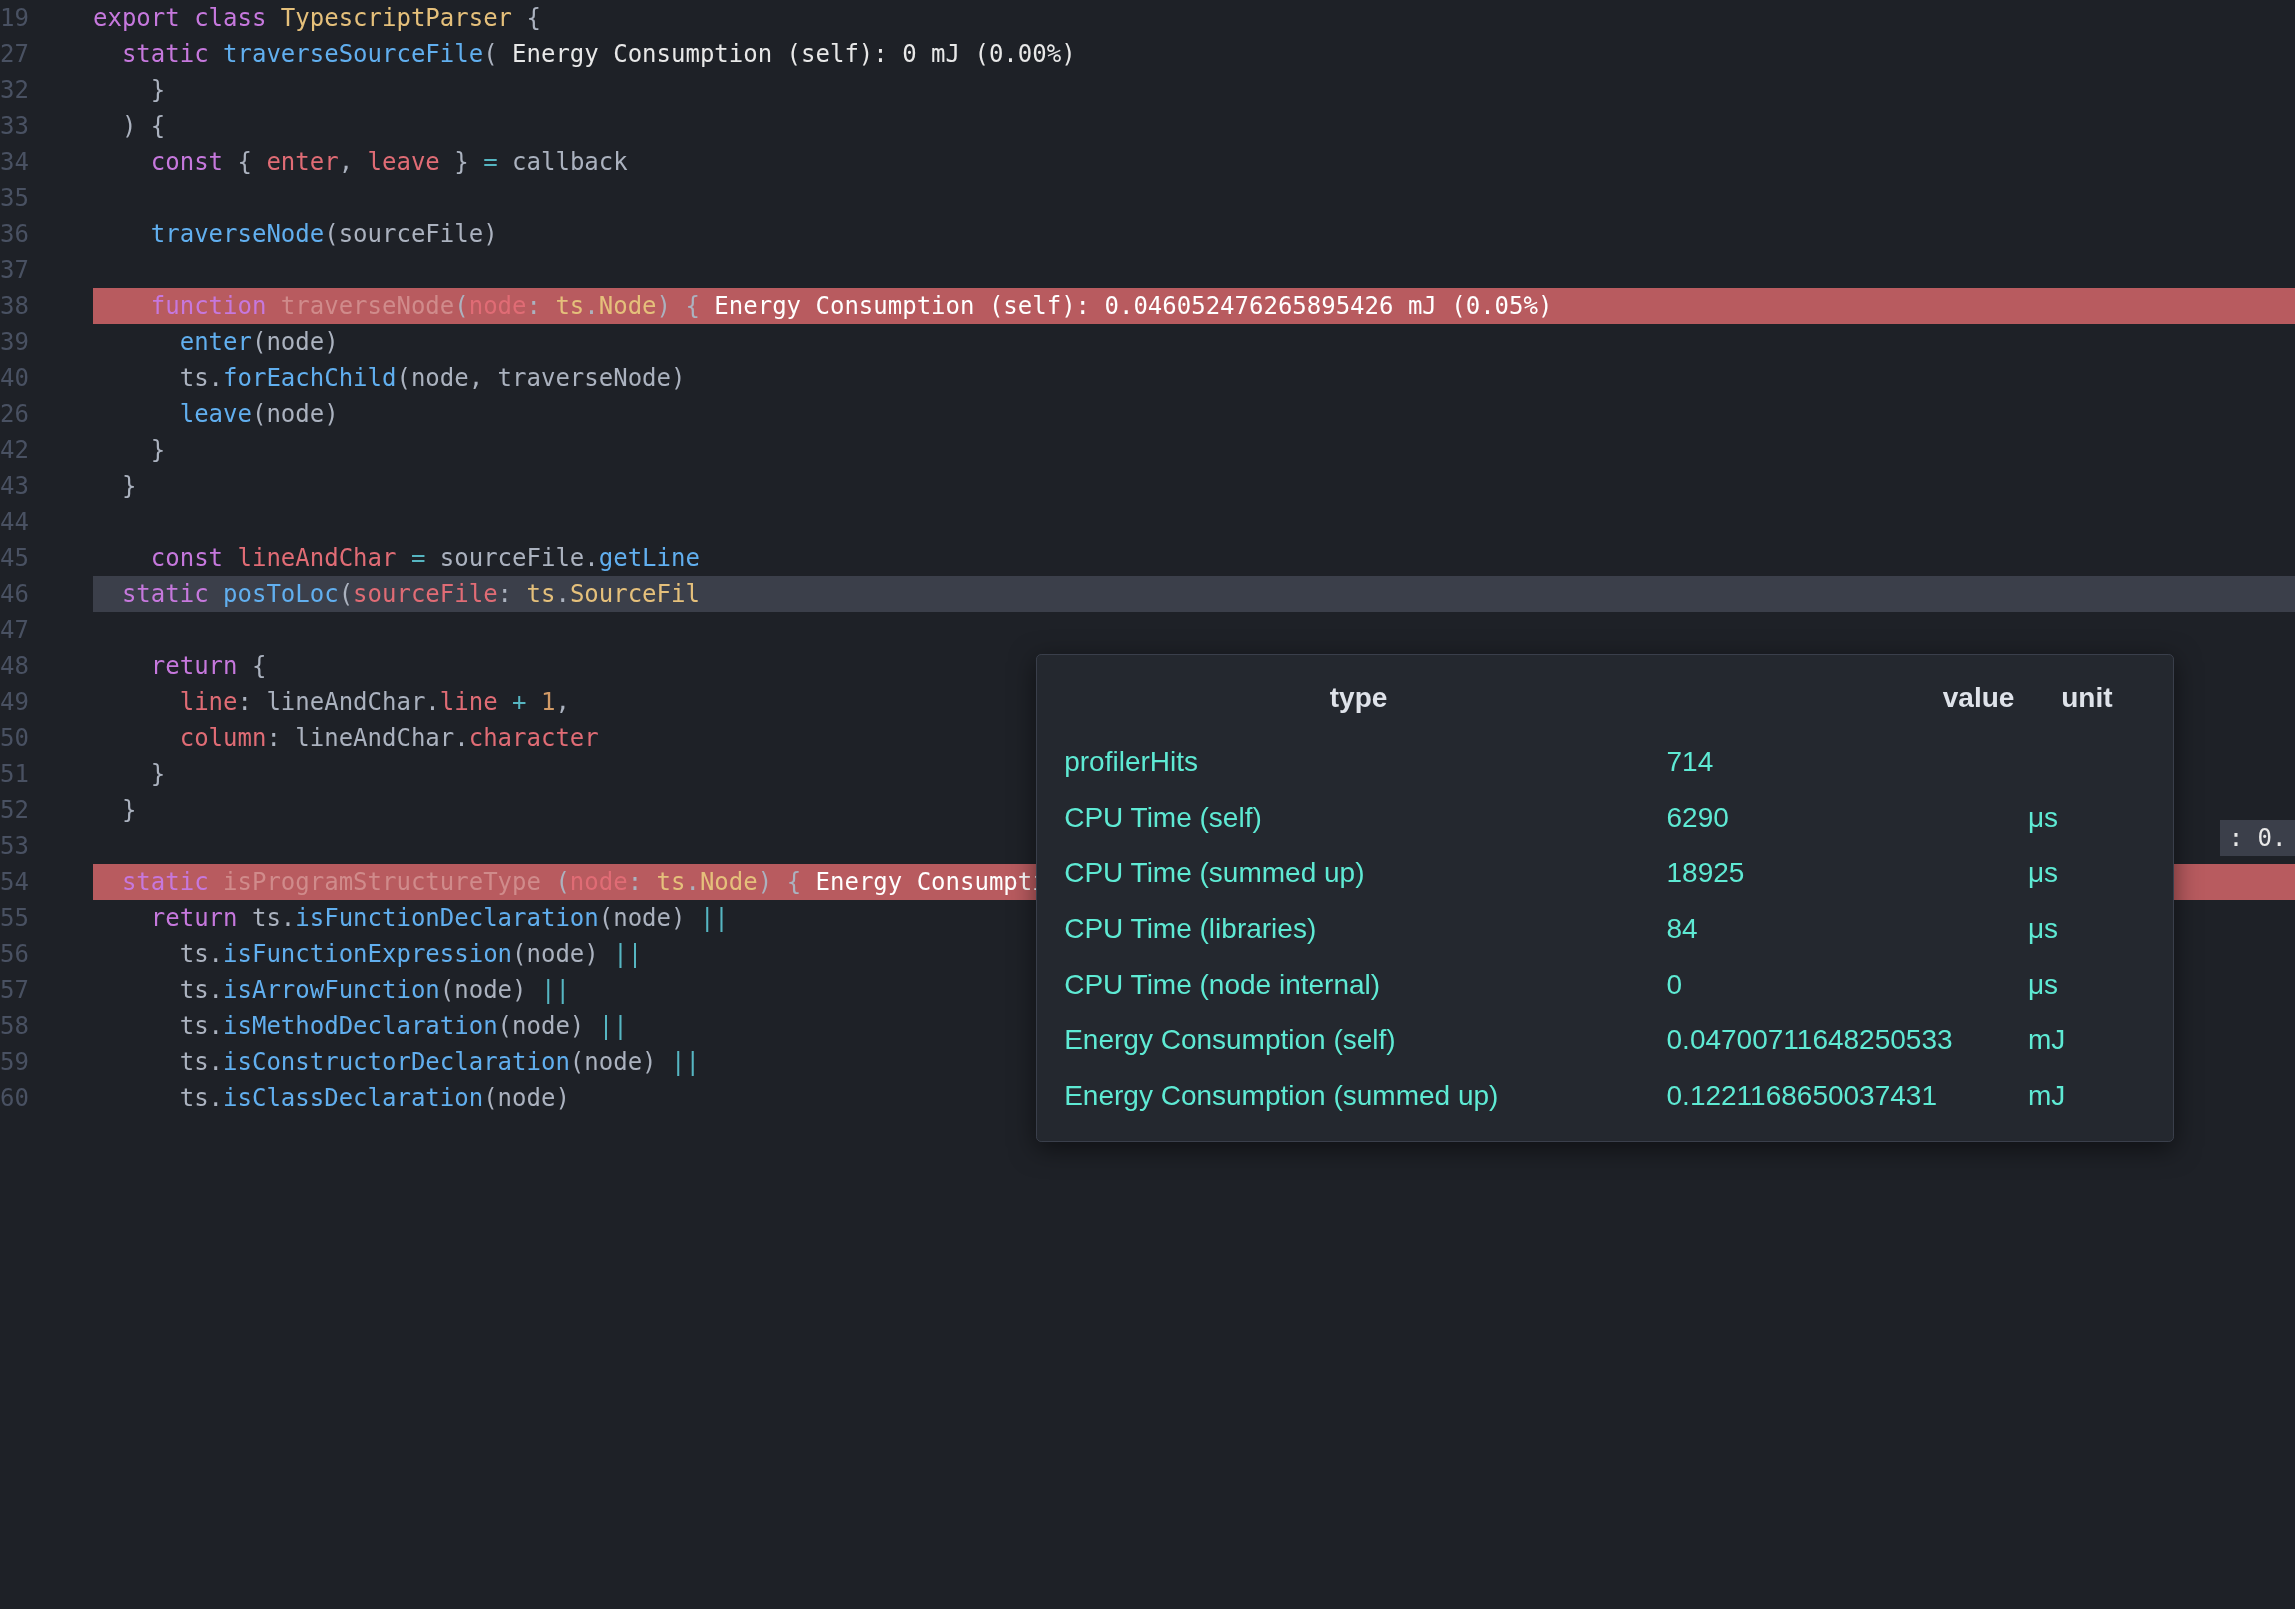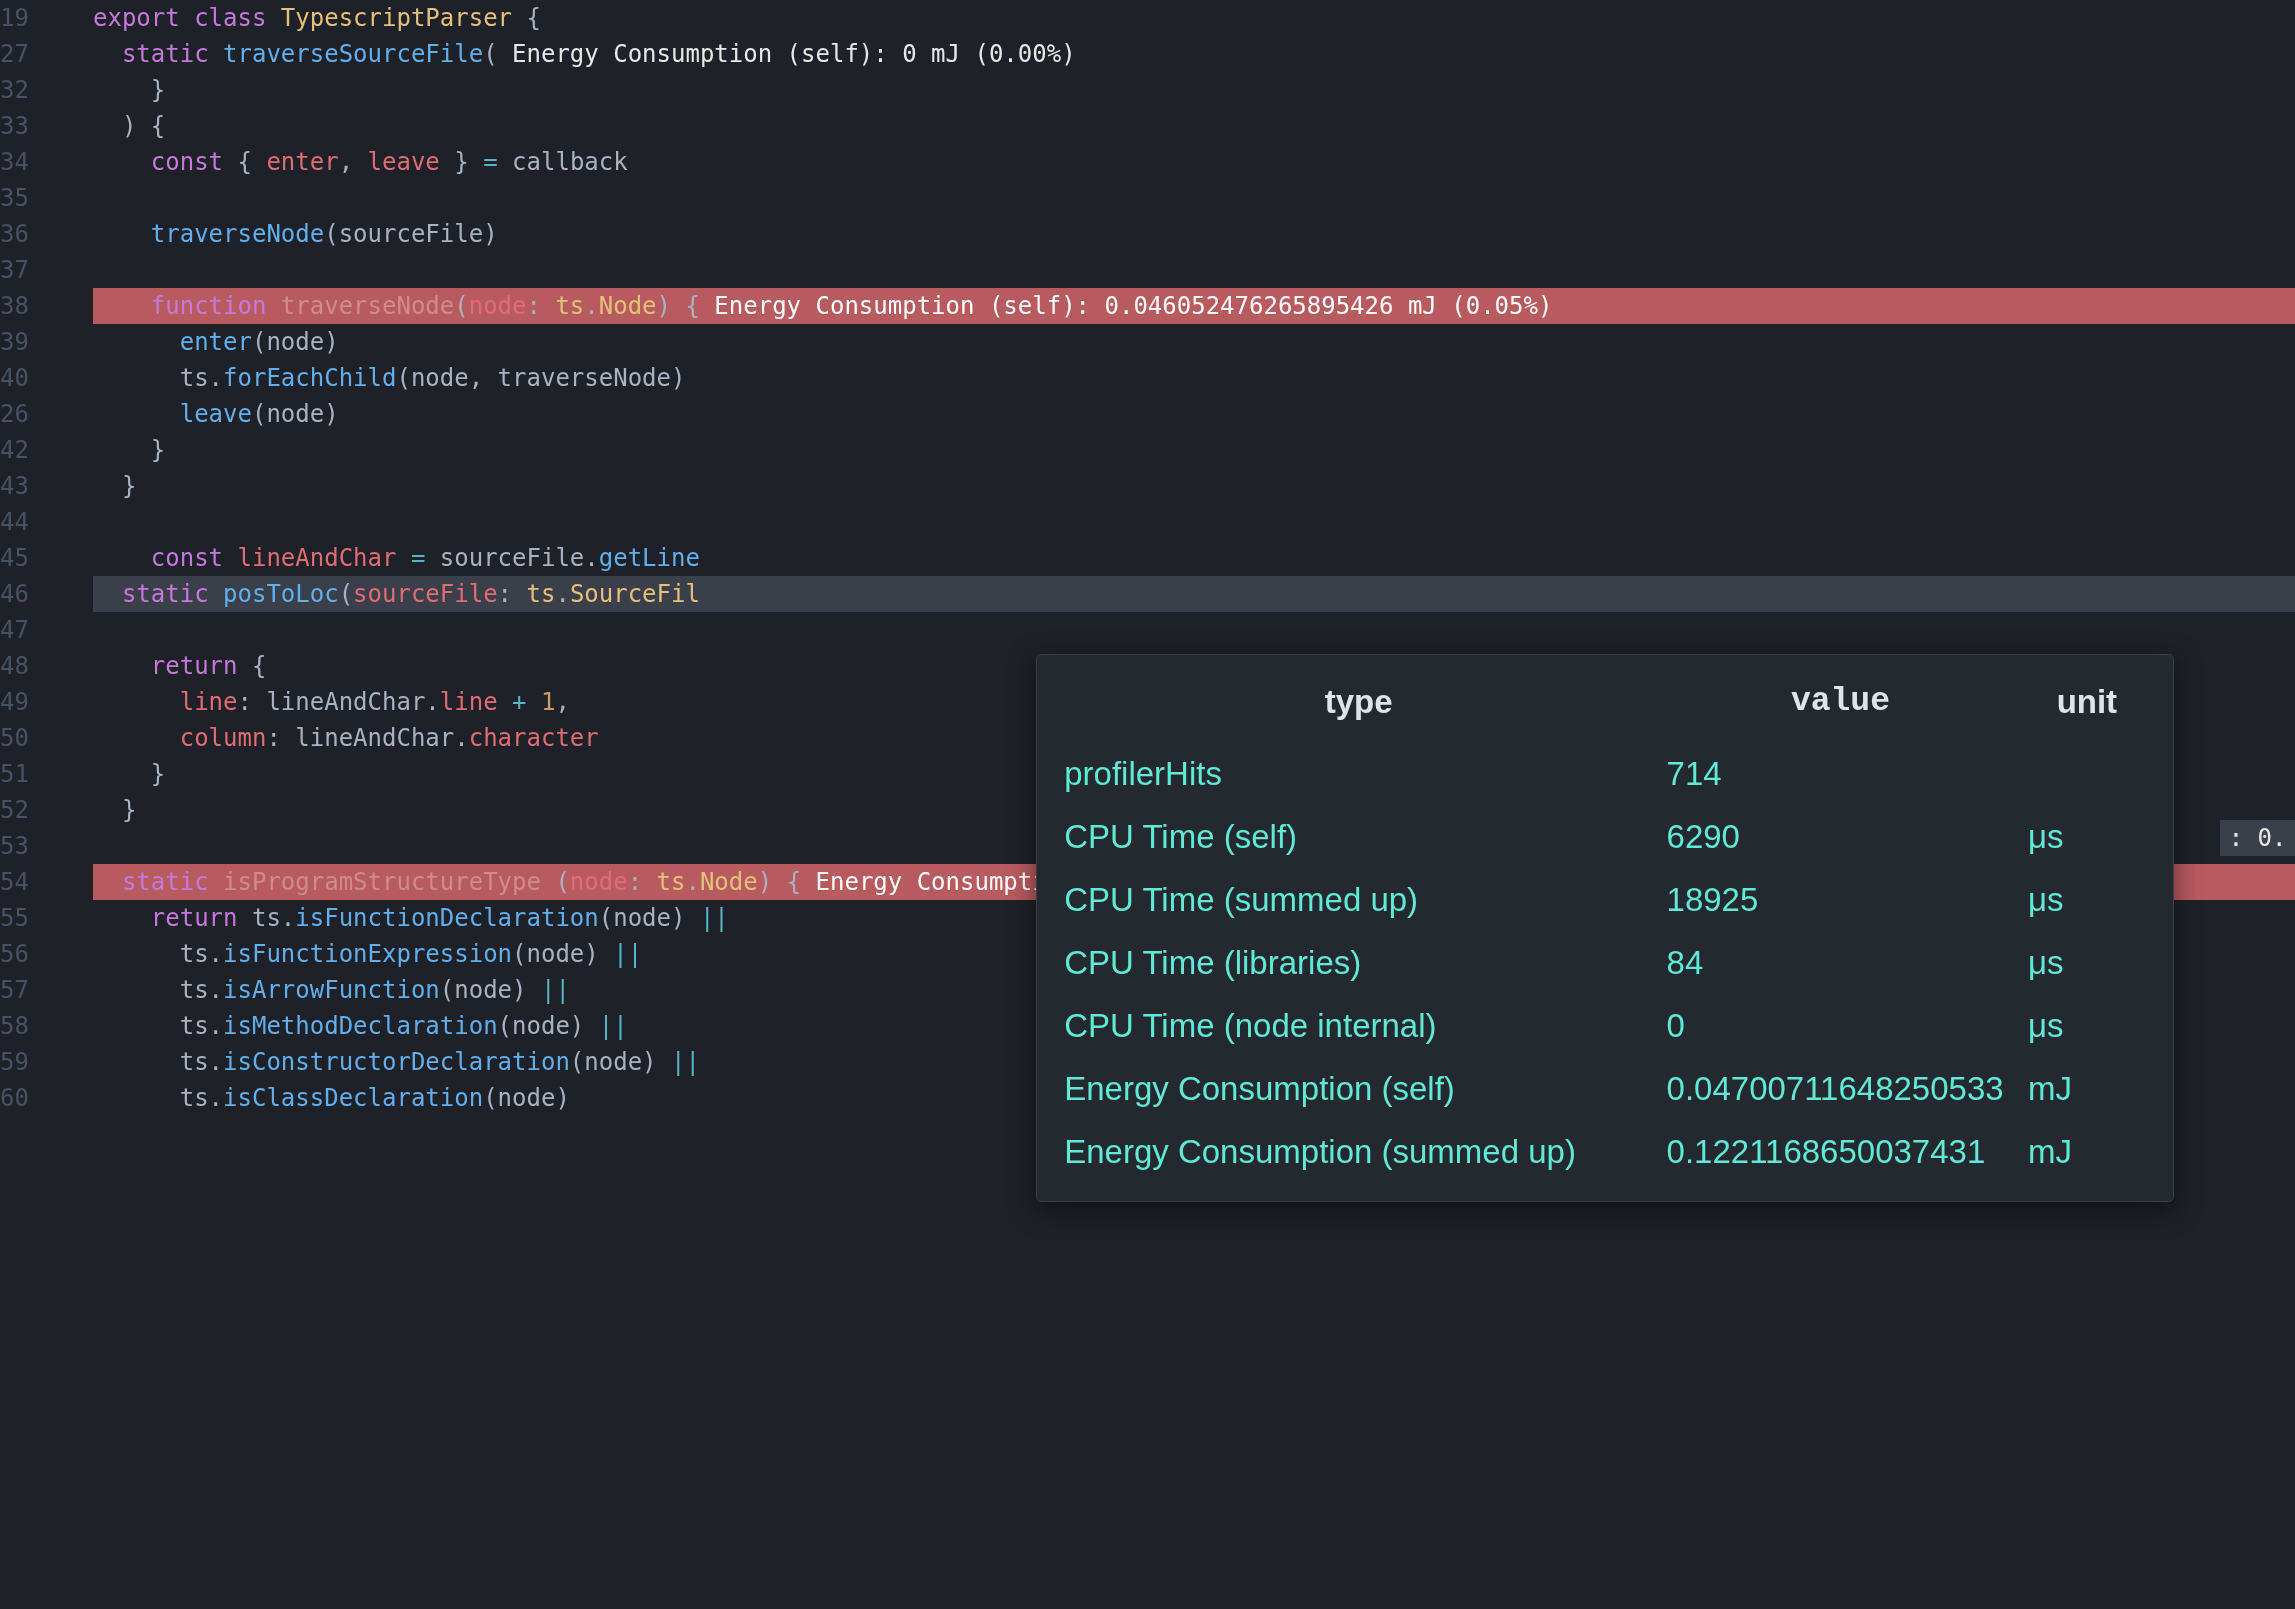--- a/index.html
+++ b/index.html
@@ -63,21 +63,21 @@
   .tooltip {
     position: absolute;
     top: 654px;
     left: 1036px;
     width: 1138px;
     background: #24282f;
     border: 0.8px solid #3a3f4b;
     border-radius: 5.1px;
     box-shadow: 0 6.8px 25.5px rgba(0,0,0,0.5);
     font-family: -apple-system, BlinkMacSystemFont, 'Segoe UI', sans-serif;
-    font-size: 33px;
+    font-size: 28px;
     color: #cbd0d8;
     padding: 13.6px 20.4px 17px 20.4px;
     z-index: 100;
   }
   .tooltip table { width: 100%; border-collapse: collapse; }
   .tooltip th {
     text-align: left;
     font-weight: 700;
     color: #dfe3ea;
     padding: 8.5px 6.8px 15.3px 6.8px;
@@ -172,21 +172,21 @@
     <div class="line">      <span class="tok-plain">ts</span><span class="tok-punc">.</span><span class="tok-fn">isClassDeclaration</span><span class="tok-punc">(</span><span class="tok-plain">node</span><span class="tok-punc">)</span></div>
   </div>
 
   <div class="peek hl-comment"><span>: 0.</span></div>
 
   <div class="tooltip">
     <table>
       <thead>
         <tr>
           <th style="width:55%; text-align:center;">type</th>
-          <th style="width:33%; text-align:center;font-family:Liberation Mono, monospace;">value</th>
+          <th style="width:33%; text-align:right;">value</th>
           <th style="text-align:center;">unit</th>
         </tr>
       </thead>
       <tbody>
         <tr>
             <td>profilerHits</td>
             <td class="val">714</td>
             <td class="unit"></td>
           </tr>
         <tr>

